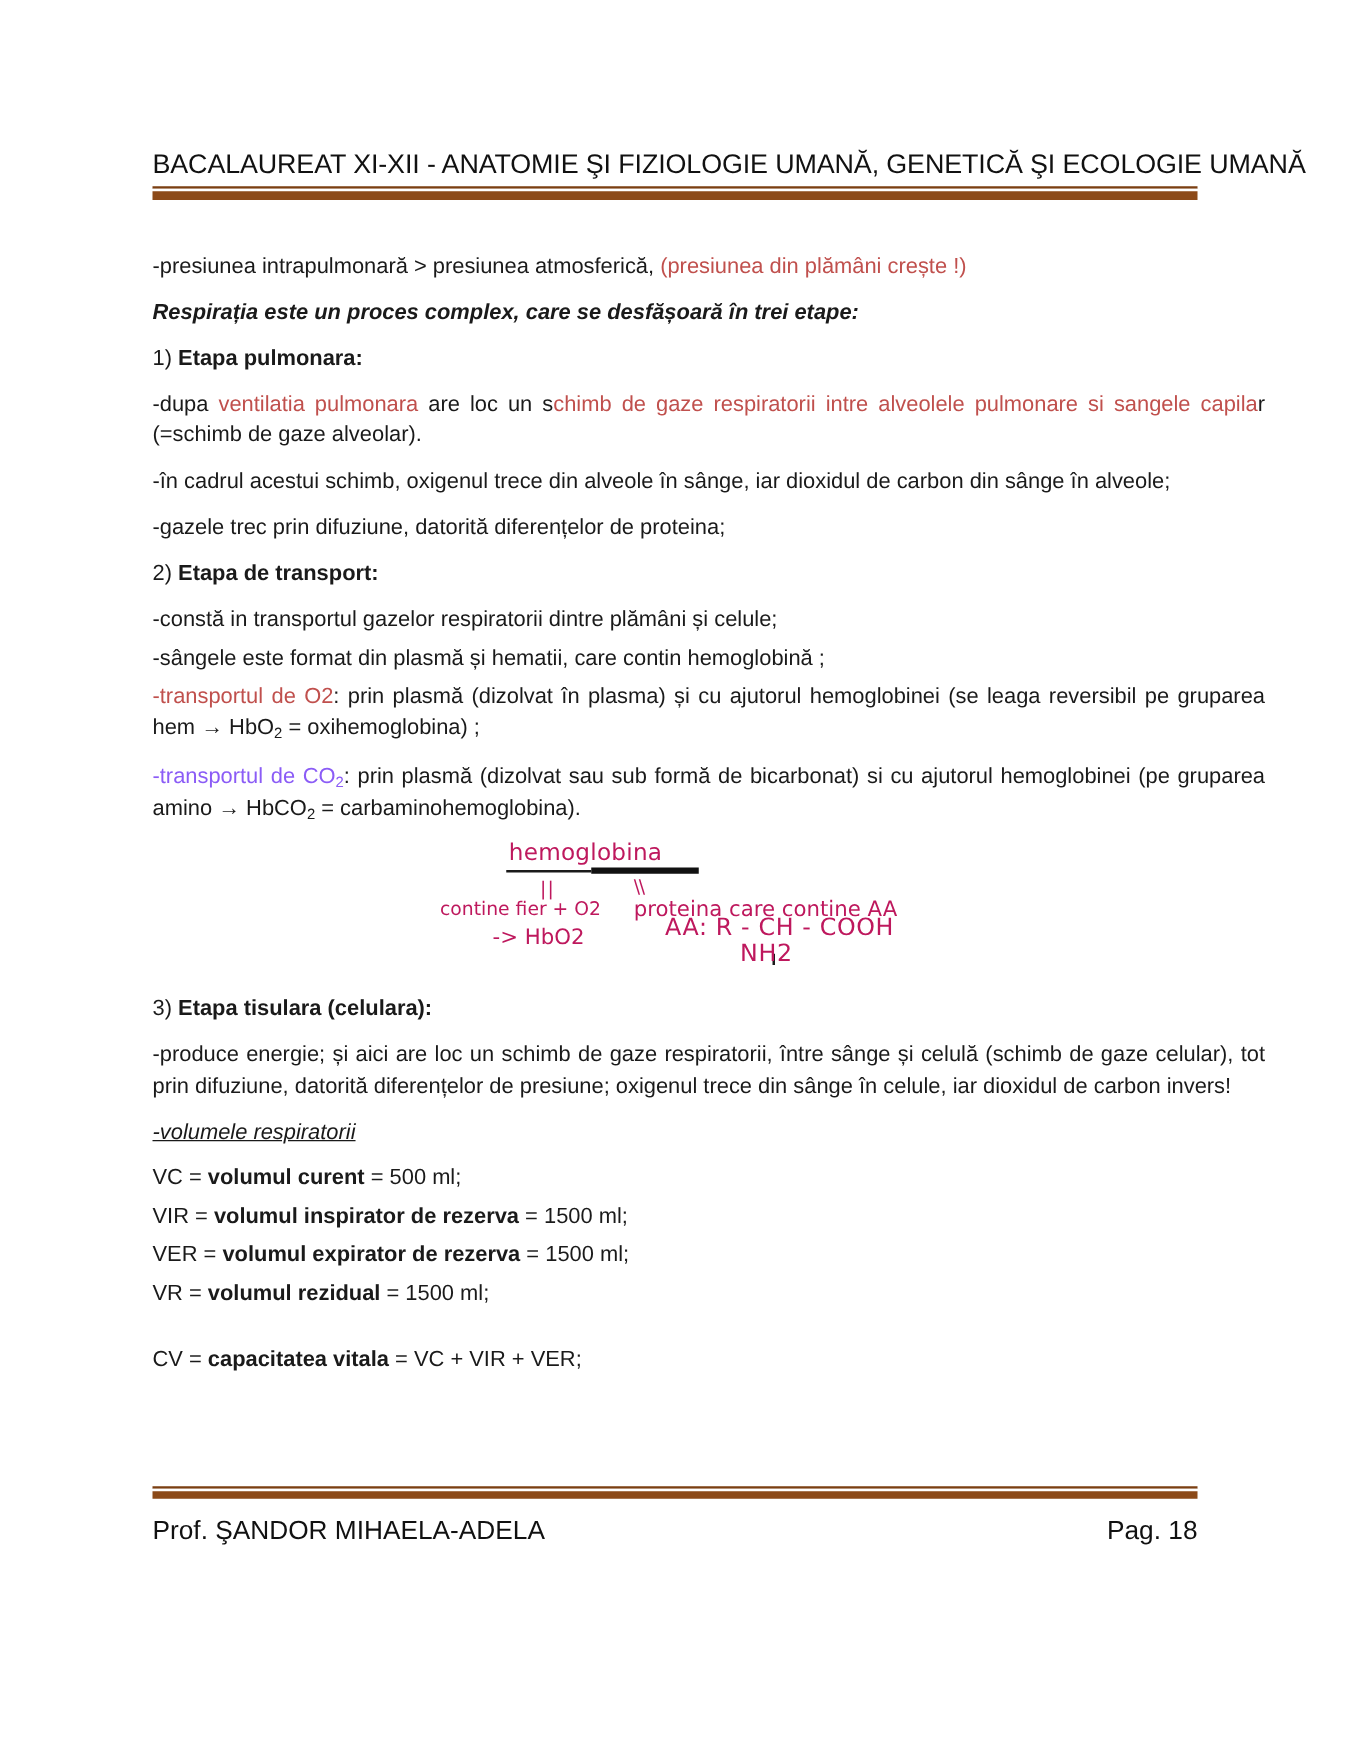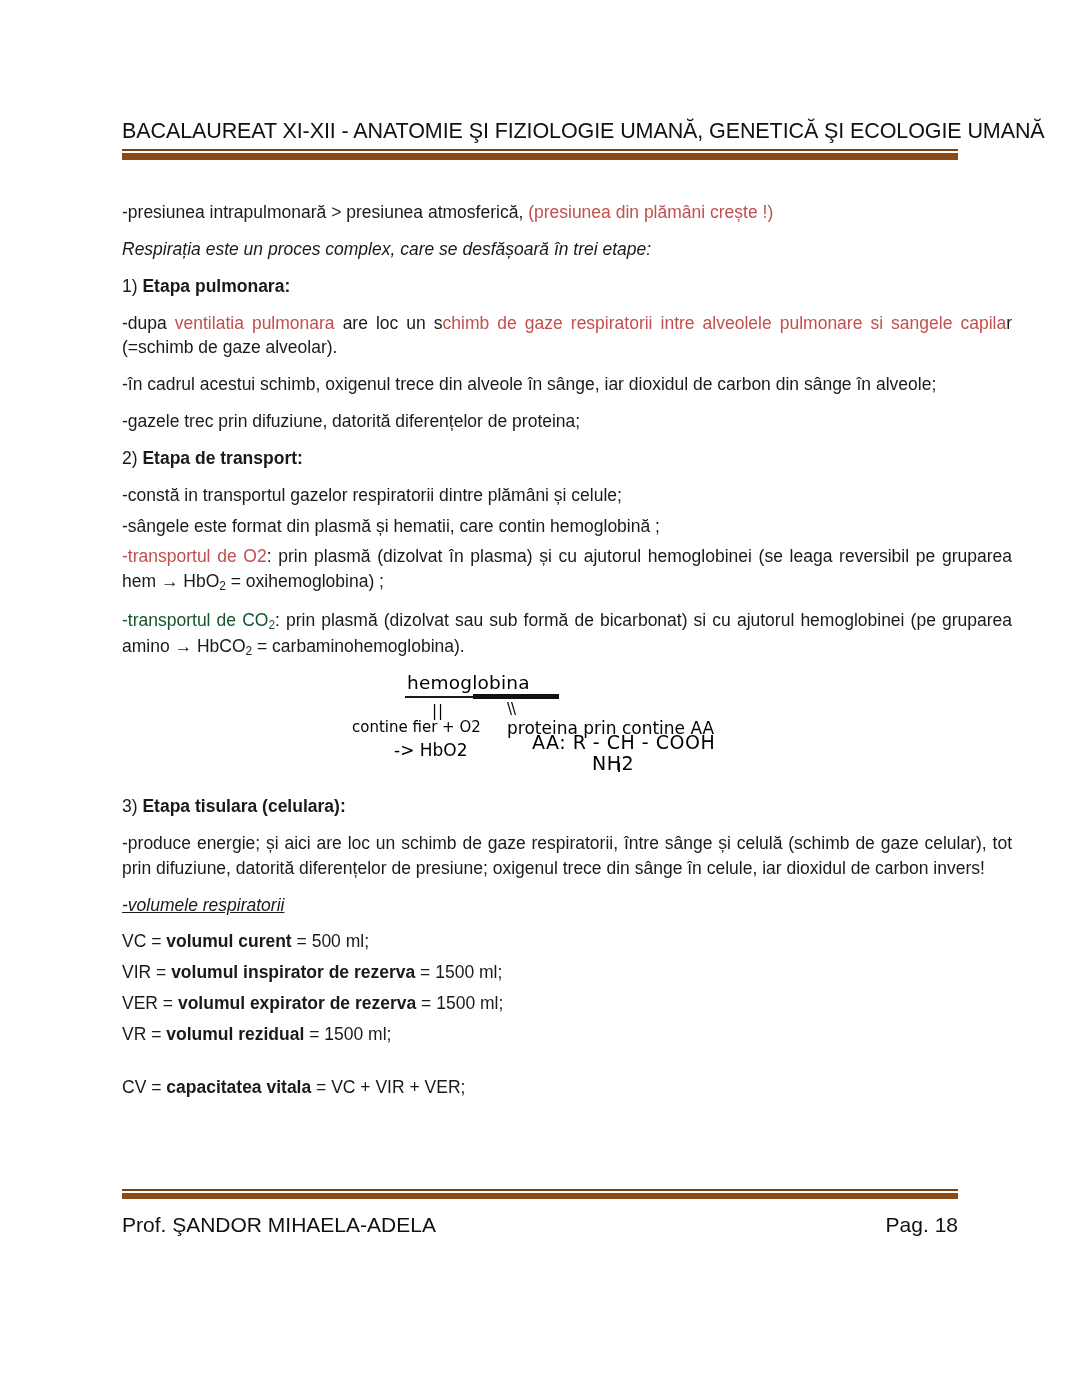--- a/index.html
+++ b/index.html
@@ -71,36 +71,36 @@
   }
   p.tight {
     margin-bottom: 6px;
   }
   p.just {
     text-align: justify;
     text-justify: inter-word;
   }
   .b { font-weight: bold; }
   .i { font-style: italic; }
-  .bi { font-weight: normal; font-style: italic; }
+  .bi { font-weight: bold; font-style: italic; }
   .u { text-decoration: underline; }
   .red { color: #C0504D; }
-  .blue { color: #14532d; }
+  .blue { color: #8b5cf6; }
   sub {
     font-size: 0.68em;
     vertical-align: -0.28em;
   }
 
   
   .diagram {
     position: relative;
     height: 118px;
     margin: 6px 0 4px 0;
     font-family: "DejaVu Sans", sans-serif;
-    color: #000000;
+    color: #be185d;
   }
   .dg-title {
     position: absolute;
     left: 285px;
     top: 0px;
     font-size: 18.5px;
     letter-spacing: 0.2px;
   }
   .dg-ul-thin {
     position: absolute;
@@ -244,21 +244,21 @@
     <p class="line just"><span class="blue">-transportul de CO</span><sub class="blue">2</sub><span>: prin plasmă (dizolvat sau sub formă de bicarbonat) si cu ajutorul hemoglobinei (pe gruparea amino → HbCO</span><sub>2</sub><span> = carbaminohemoglobina).</span></p>
 
     <div class="diagram">
       <div class="dg-title">hemoglobina</div>
       <div class="dg-ul-thin"></div>
       <div class="dg-ul-thick"></div>
       <div class="dg-conn-left">||</div>
       <div class="dg-conn-right">\\</div>
       <div class="dg-left-1">contine fier + O2</div>
       <div class="dg-left-2">-&gt; HbO2</div>
-      <div class="dg-right-1">proteina prin contine AA</div>
+      <div class="dg-right-1">proteina care contine AA</div>
       <div class="dg-right-2">AA:   R - CH - COOH</div>
       <div class="dg-bond"></div>
       <div class="dg-right-3">NH2</div>
     </div>
 
     <p class="line"><span>3) </span><span class="b">Etapa tisulara (celulara):</span></p>
 
     <p class="line just">-produce energie; și aici are loc un schimb de gaze respiratorii,  între sânge și celulă (schimb de gaze celular), tot prin difuziune, datorită diferențelor de presiune; oxigenul trece din sânge în  celule, iar dioxidul de carbon invers!</p>
 
     <p class="line"><span class="i u">-volumele respiratorii</span></p>

